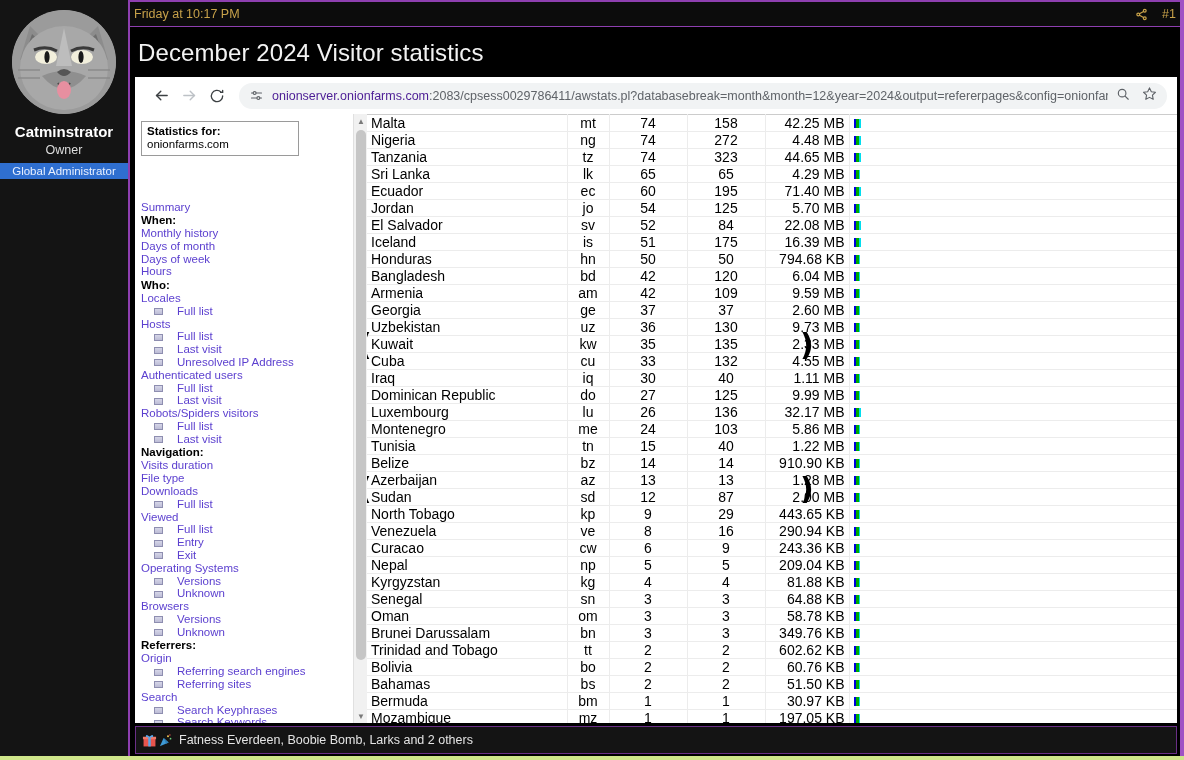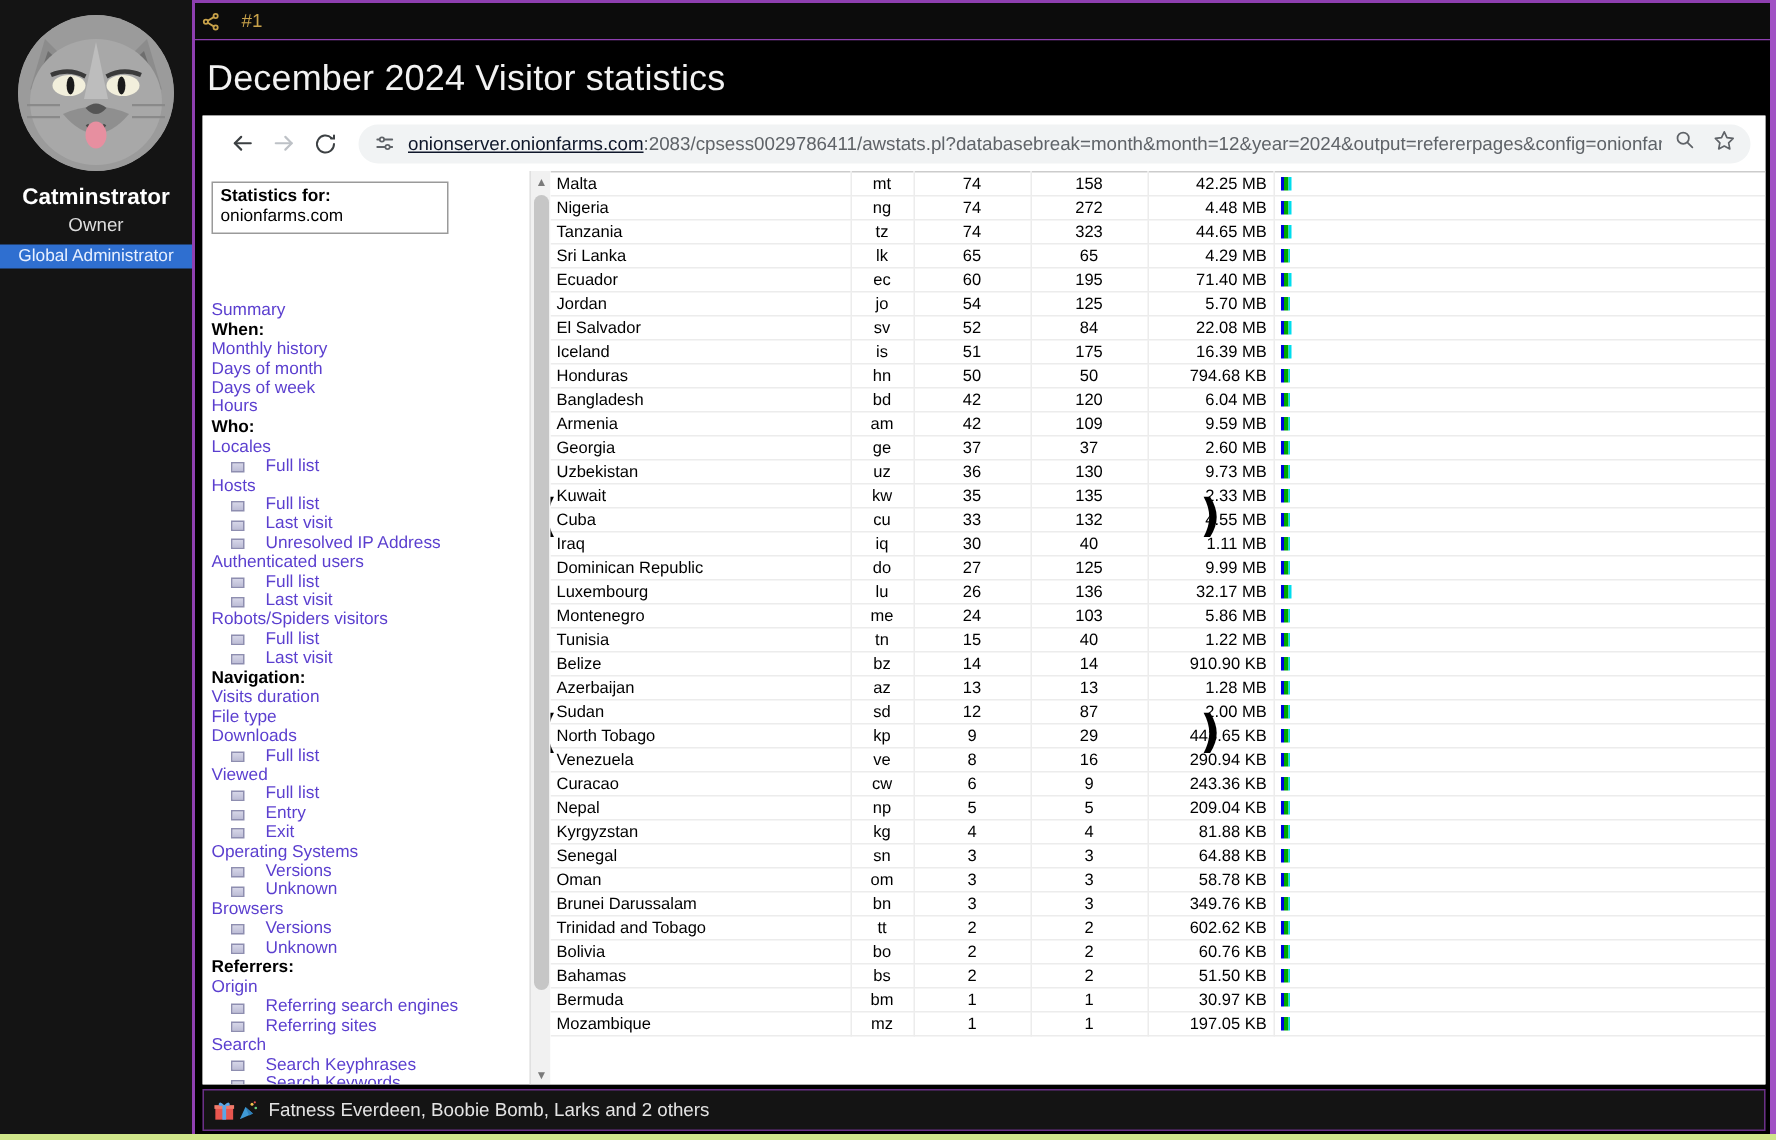--- a/index.html
+++ b/index.html
@@ -148,21 +148,21 @@
     overflow: hidden;
   }
   .omni-left-icon { flex: 0 0 auto; display:flex; margin-right: 8px; }
   .url-text {
     font-size: 12.5px;
     color: #5f6368;
     white-space: nowrap;
     overflow: hidden;
     flex: 1 1 auto;
   }
-  .url-text b { color: #0f172a; font-weight: normal; text-decoration: underline; }
+  .url-text b { color: #4c1d95; font-weight: normal; }
   .omni-right { display: flex; align-items: center; gap: 12px; margin-left: 8px; flex:0 0 auto;}
 
   
   .aw-page {
     flex: 1 1 auto;
     background: #fff;
     display: flex;
     position: relative;
     min-height: 0;
     overflow: hidden;
@@ -238,21 +238,21 @@
 
   .aw-main {
     flex: 1 1 auto;
     overflow: hidden;
     position: relative;
     background: #fff;
   }
   table.cc {
     border-collapse: collapse;
     width: 100%;
-    font-size: 11px;
+    font-size: 14px;
     color: #000;
   }
   table.cc td {
     border-bottom: 1px solid #ececec;
     height: 16px;
     padding: 0 4px;
     white-space: nowrap;
   }
   td.c-name   { width: 200px; border-right: 1px solid #ececec; padding-left: 5px;}
   td.c-code   { width: 42px;  text-align: center; border-right: 1px solid #ececec;}
@@ -336,20 +336,21 @@
       </svg>
     </div>
     <div class="profile-name">Catminstrator</div>
     <div class="profile-role">Owner</div>
     <div class="profile-badge">Global Administrator</div>
   </div>
 
   <div class="post-col">
 
     <div class="post-head">
+      <span class="post-time">Friday at 10:17 PM</span>
       <span class="share-icon">
         <svg width="13" height="13" viewBox="0 0 24 24" fill="none" stroke="#c8a24a" stroke-width="2.2" stroke-linecap="round">
           <circle cx="18" cy="5" r="2.6"></circle>
             <circle cx="6" cy="12" r="2.6"></circle>
             <circle cx="18" cy="19" r="2.6"></circle>
           <line x1="8.3" y1="10.8" x2="15.7" y2="6.3"></line>
             <line x1="8.3" y1="13.2" x2="15.7" y2="17.7"></line>
         </svg>
       </span>
       <span class="post-num">#1</span>

